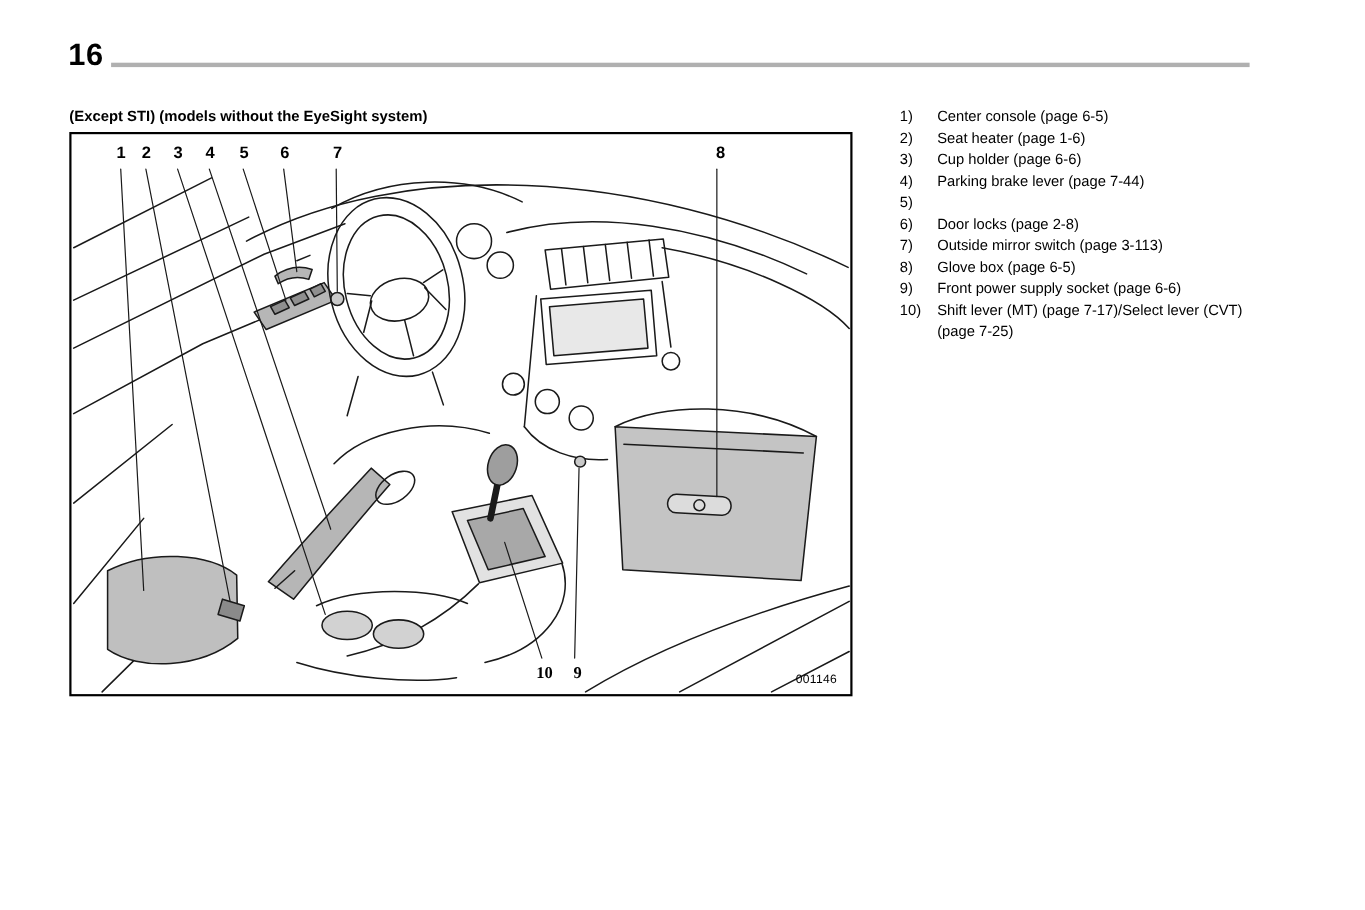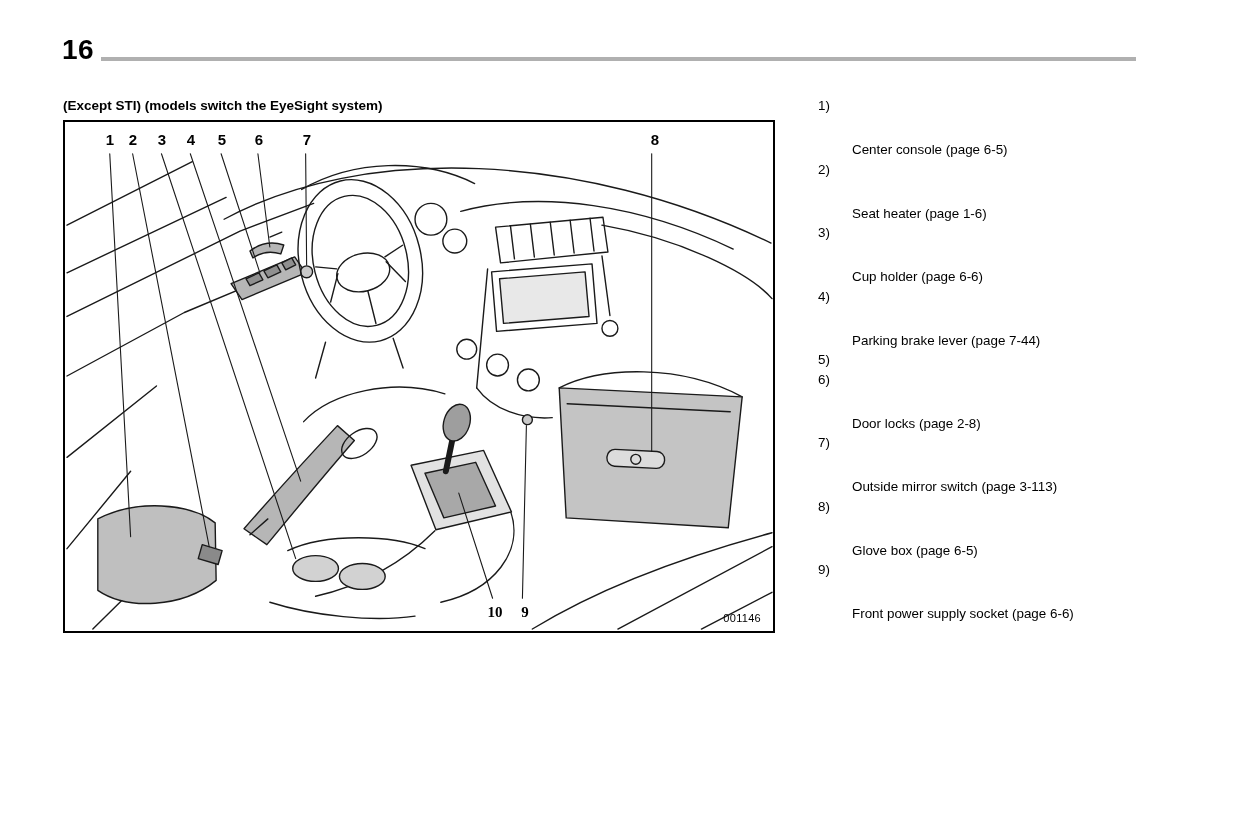--- a/index.html
+++ b/index.html
@@ -37,31 +37,31 @@
   .code {
     position:absolute; right:12px; bottom:7px;
     font-size:11px; letter-spacing:.3px;
   }
   .legend {
     position:absolute; left:818px; top:96px; width:332px;
     font-size:13.4px; line-height:19.5px;
   }
   .legend-item { display:flex; align-items:flex-start; }
   .li-num { flex:0 0 34px; width:34px; }
-  .li-text { width:292px;margin-top:44px; }
+  .li-text { width:292px; }
 </style>
 </head>
 <body>
 
 <div>
 
   <span class="page-num">16</span>
   <div class="header-rule"></div>
 
-  <div class="caption">(Except STI) (models switch the EyeSight system)</div>
+  <div class="caption">(Except STI) (models without the EyeSight system)</div>
 
   <div class="figure">
 
     <svg viewBox="0 0 712 513" preserveAspectRatio="none">
       <g fill="none" stroke="#1a1a1a" stroke-width="1.4" stroke-linecap="round" stroke-linejoin="round">
 
         <g>
           <path d="M2,104 L128,40"></path>
           <path d="M2,152 L162,76"></path>
           <path d="M2,196 L176,110 L250,82"></path>
@@ -221,15 +221,19 @@
       <span class="li-text">Outside mirror switch (page 3-113)</span>
     </div>
     <div class="legend-item">
       <span class="li-num">8)</span>
       <span class="li-text">Glove box (page 6-5)</span>
     </div>
     <div class="legend-item">
       <span class="li-num">9)</span>
       <span class="li-text">Front power supply socket (page 6-6)</span>
     </div>
+    <div class="legend-item">
+      <span class="li-num">10)</span>
+      <span class="li-text">Shift lever (MT) (page 7-17)/Select lever (CVT) (page 7-25)</span>
+    </div>
   </div>
 
 </div>
 
 </body></html>

